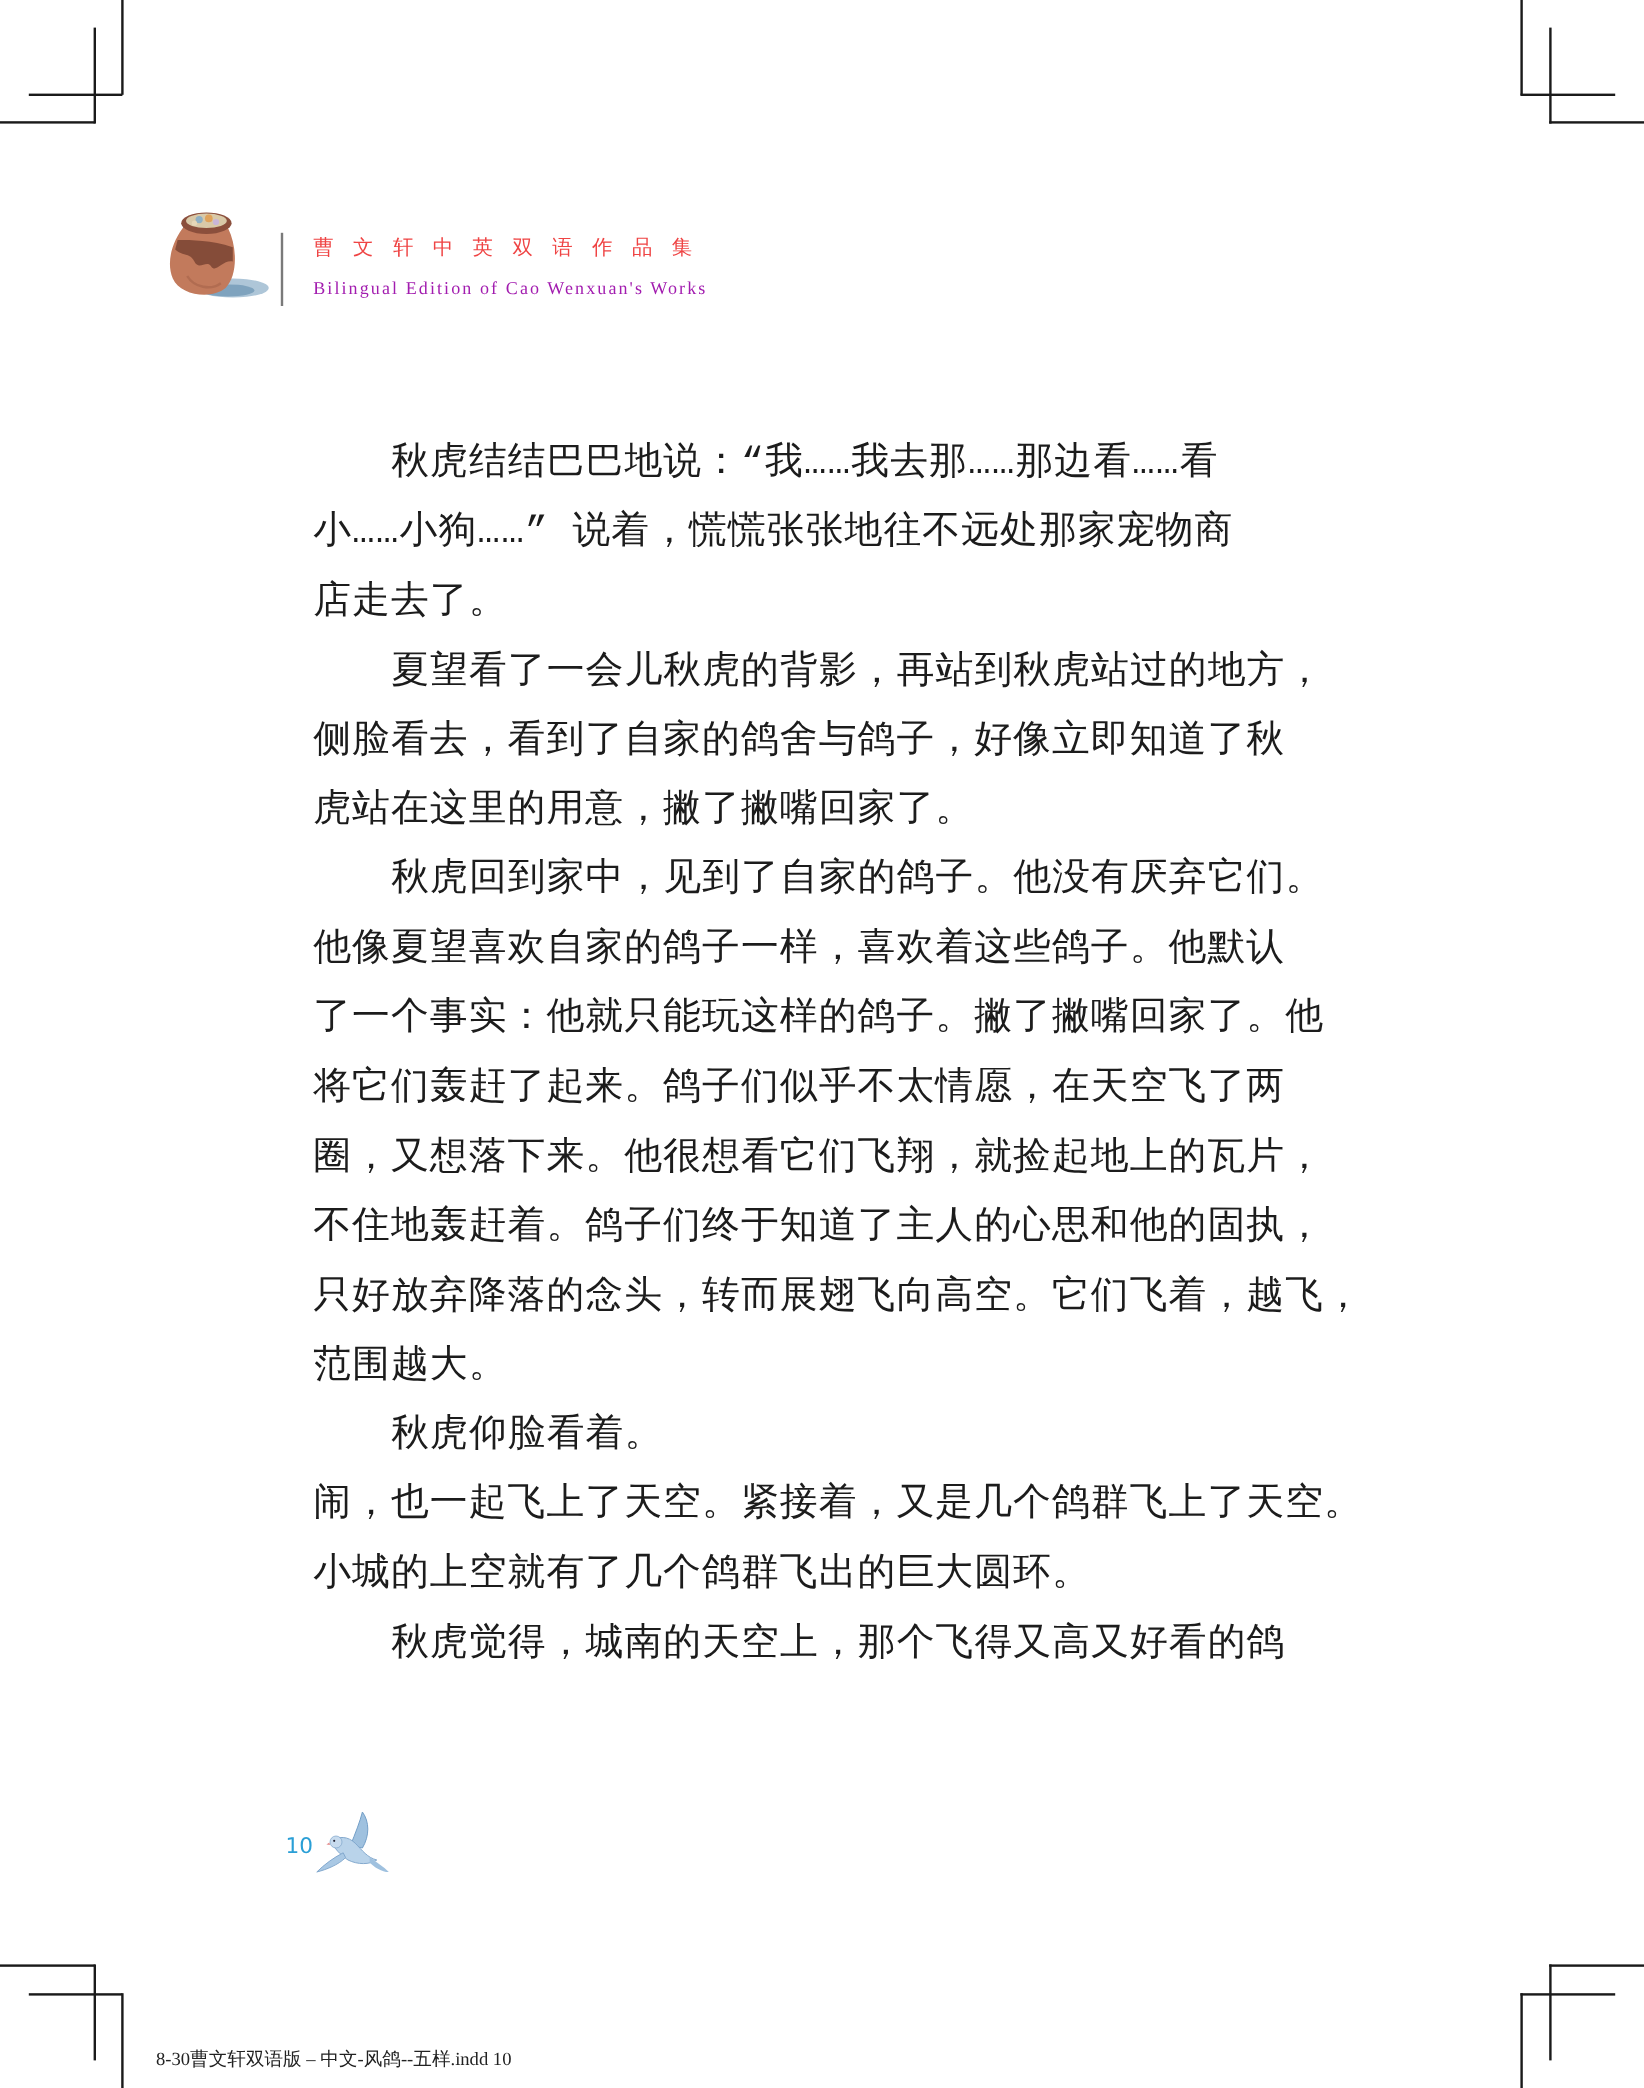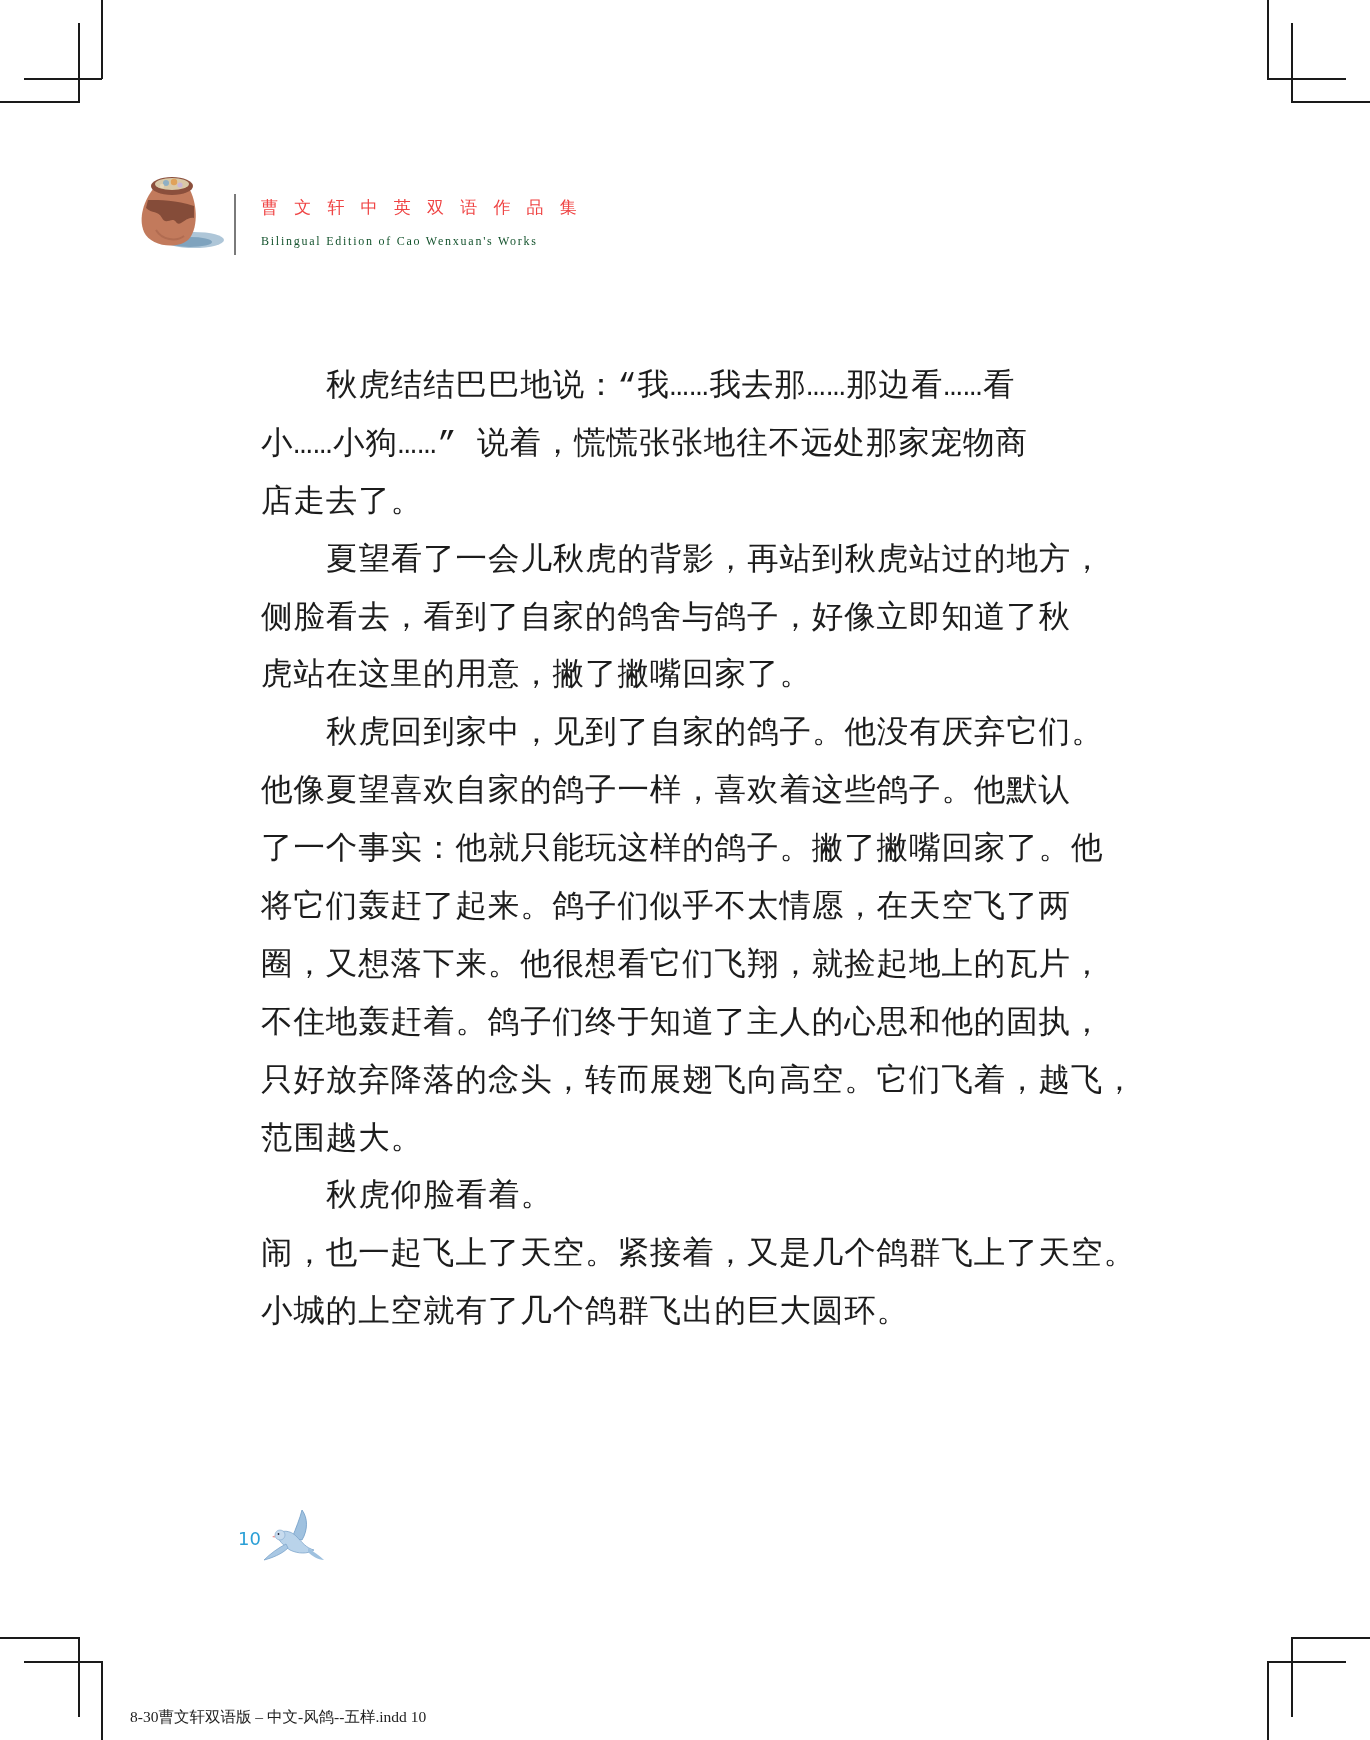--- a/index.html
+++ b/index.html
@@ -4,21 +4,21 @@
   <style>
     html, body { margin: 0; padding: 0; background: #ffffff; }
     body { width: 1370px; height: 1740px; position: relative; overflow: hidden; }
     .crop { position: absolute; background: #1a1a1a; }
     .crop.h { height: 1.5px; }
     .crop.v { width: 1.5px; }
 
     .header-art { position: absolute; left: 136px; top: 170px; width: 92px; height: 84px; }
     .header-divider { position: absolute; left: 234px; top: 194px; width: 2px; height: 61px; background: #7a7a7a; }
     .series-cn { position: absolute; left: 261px; top: 196px; font-family: "DejaVu Serif", serif; font-size: 17px; letter-spacing: 16.2px; color: #ef4444; white-space: nowrap; line-height: 22px; }
-    .series-en { position: absolute; left: 261px; top: 231px; font-family: "Liberation Serif", serif; font-size: 12px; letter-spacing: 1.75px; color: #14532d; white-space: nowrap; line-height: 20px; }
+    .series-en { position: absolute; left: 261px; top: 231px; font-family: "Liberation Serif", serif; font-size: 15px; letter-spacing: 1.75px; color: #a21caf; white-space: nowrap; line-height: 20px; }
 
     .body-text { position: absolute; left: 261px; top: 358px; width: 812px; font-family: "DejaVu Serif", serif; font-size: 31.5px; line-height: 57.9px; color: #1c1c1c; letter-spacing: 0.9px; }
     .line { display: block; white-space: nowrap; height: 57.9px; font-family: Liberation Mono, monospace; }
     .line.indent { padding-left: 65px; }
 
     .page-number { position: absolute; left: 238px; top: 1527px; font-family: "DejaVu Sans", sans-serif; font-size: 18px; color: #2a9fd6; line-height: 24px; }
     .pigeon { position: absolute; left: 262px; top: 1508px; width: 64px; height: 58px; }
 
     .footer-left { position: absolute; left: 130px; top: 1707px; font-family: "Liberation Serif", serif; font-size: 15.5px; color: #222; white-space: nowrap; line-height: 20px; }
     .footer-right { position: absolute; left: 1108px; top: 1769px; font-family: "Liberation Serif", serif; font-size: 10px; color: #be185d; white-space: nowrap; line-height: 20px; word-spacing: 6px; }
@@ -76,20 +76,21 @@
   <span class="line">他像夏望喜欢自家的鸽子一样，喜欢着这些鸽子。他默认</span>
   <span class="line">了一个事实：他就只能玩这样的鸽子。撇了撇嘴回家了。他</span>
   <span class="line">将它们轰赶了起来。鸽子们似乎不太情愿，在天空飞了两</span>
   <span class="line">圈，又想落下来。他很想看它们飞翔，就捡起地上的瓦片，</span>
   <span class="line">不住地轰赶着。鸽子们终于知道了主人的心思和他的固执，</span>
   <span class="line">只好放弃降落的念头，转而展翅飞向高空。它们飞着，越飞，</span>
   <span class="line">范围越大。</span>
   <span class="line indent">秋虎仰脸看着。</span>
   <span class="line">闹，也一起飞上了天空。紧接着，又是几个鸽群飞上了天空。</span>
   <span class="line">小城的上空就有了几个鸽群飞出的巨大圆环。</span>
+  <span class="line indent">秋虎觉得，城南的天空上，那个飞得又高又好看的鸽</span>
 </div>
 
 <div class="page-number">10</div>
 <div class="pigeon">
   <svg width="64" height="58" viewBox="0 0 64 58">
     <path d="M30 30 C34 20 38 10 40 2 C46 10 46 22 40 32 Z" fill="#9fc1df" stroke="#6f9cc6" stroke-width="0.8"></path>
     <path d="M14 26 C20 22 28 22 34 28 C40 34 44 40 52 42 C46 46 36 46 28 42 C22 38 16 32 14 26 Z" fill="#b9d3ea" stroke="#7fa6cc" stroke-width="0.8"></path>
     <path d="M26 40 C20 46 10 50 2 52 C8 46 16 40 24 36 Z" fill="#a9c8e4" stroke="#7fa6cc" stroke-width="0.8"></path>
     <path d="M46 40 C52 44 58 48 62 52 C56 52 50 48 46 44 Z" fill="#9fc1df"></path>
     <circle cx="18" cy="27" r="5" fill="#c7dbee" stroke="#7fa6cc" stroke-width="0.6"></circle>

